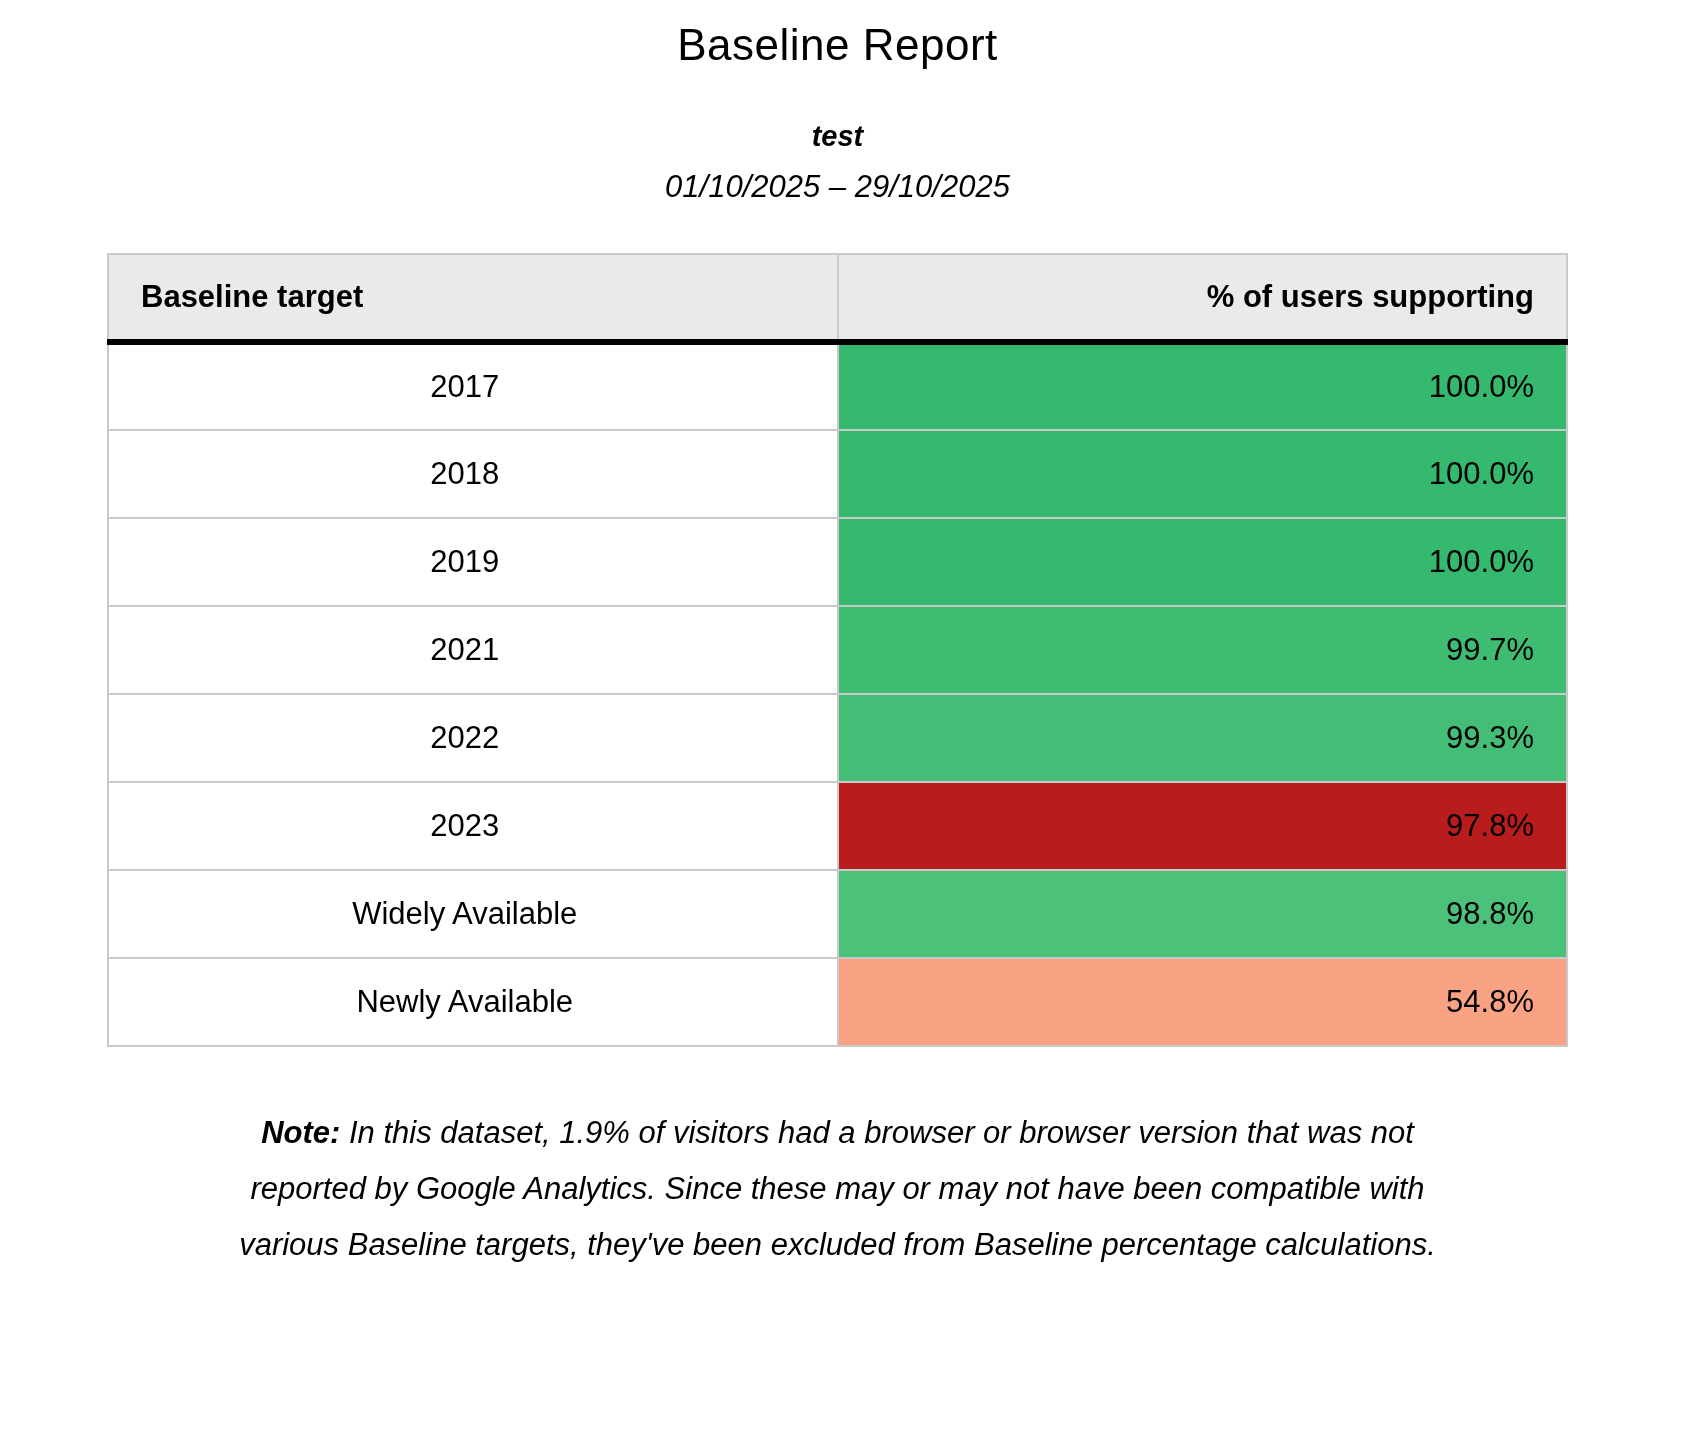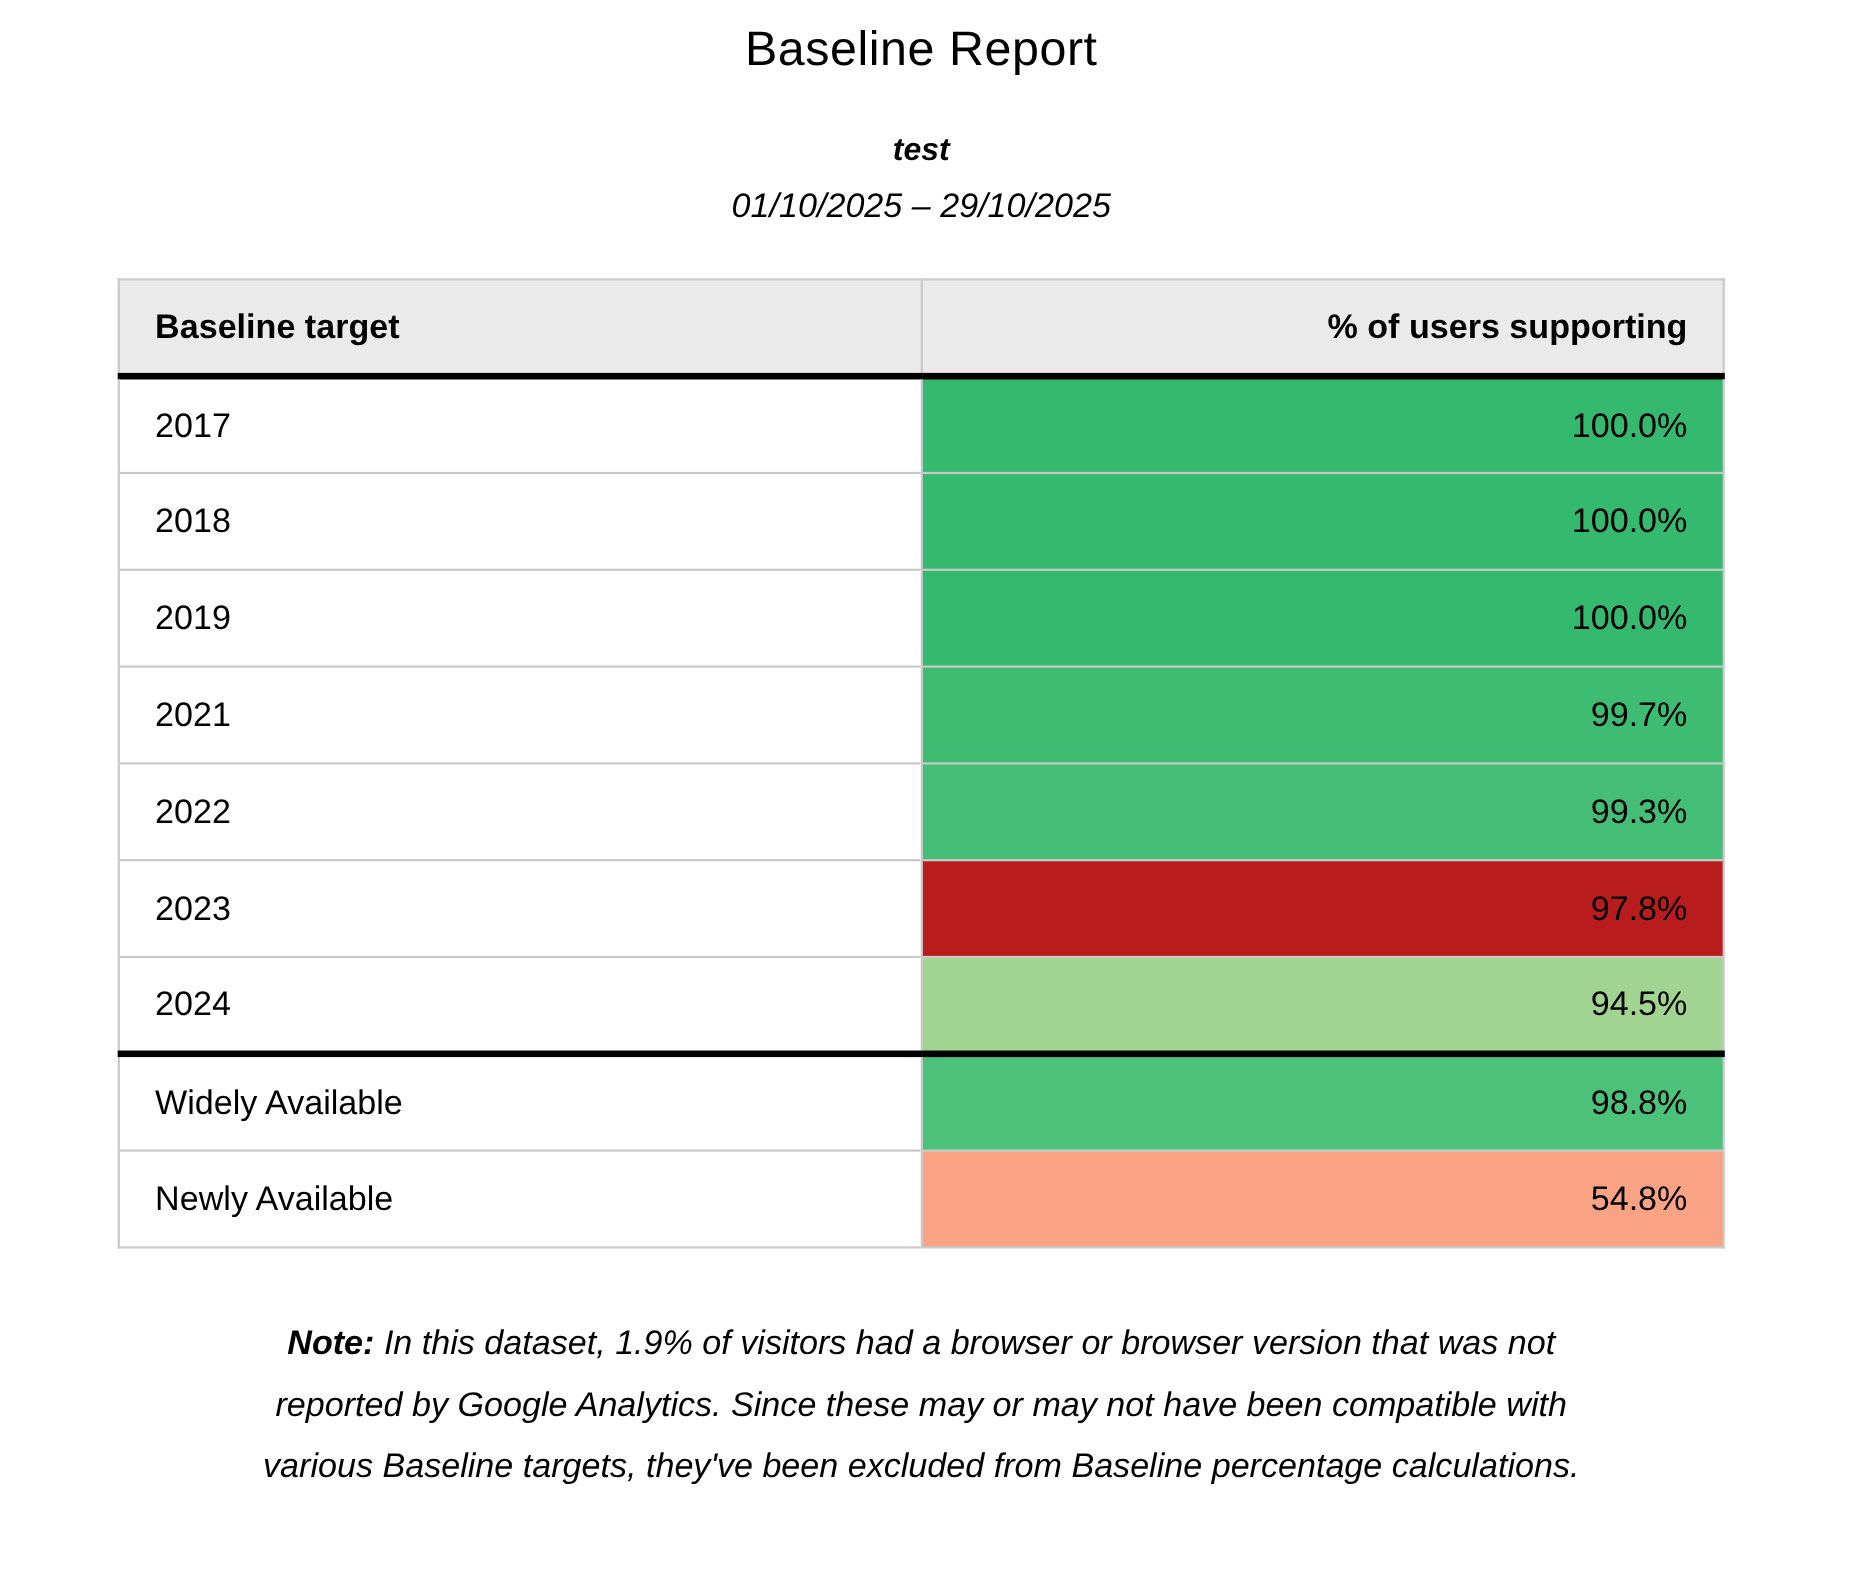--- a/index.html
+++ b/index.html
@@ -57,23 +57,24 @@
     border-right: 2px solid #c9c9c9;
   }
   .baseline-table th.col-value {
     text-align: right;
     width: 50%;
   }
   .baseline-table td {
     border-top: 2px solid #c9c9c9;
   }
   .baseline-table td.cell-target {
-    text-align: left;
+    text-align: center;
     background: #ffffff;
     border-right: 2px solid #c9c9c9;
+    padding-left: 16px;
   }
   .baseline-table td.cell-value {
     text-align: right;
   }
   .baseline-table tr.group-end td {
     border-bottom: 6px solid #000000;
   }
   .footnote {
     max-width: 1260px;
     margin: 58px auto 0 auto;
@@ -121,24 +122,20 @@
           <td class="cell-value" style="background: rgb(61, 188, 114);">99.7%</td>
         </tr>
         <tr>
           <td class="cell-target">2022</td>
           <td class="cell-value" style="background: rgb(68, 190, 118); padding-left: 32px;">99.3%</td>
         </tr>
         <tr>
           <td class="cell-target">2023</td>
           <td class="cell-value" style="background: #b91c1c; text-align: right;">97.8%</td>
         </tr>
-        <tr class="group-end">
-          <td class="cell-target">2024</td>
-          <td class="cell-value" style="background: rgb(160, 212, 144);">94.5%</td>
-        </tr>
         <tr>
           <td class="cell-target">Widely Available</td>
           <td class="cell-value" style="background: rgb(76, 193, 121);">98.8%</td>
         </tr>
         <tr>
           <td class="cell-target">Newly Available</td>
           <td class="cell-value" style="background: rgb(249, 162, 132);">54.8%</td>
         </tr>
       </tbody>
   </table>

